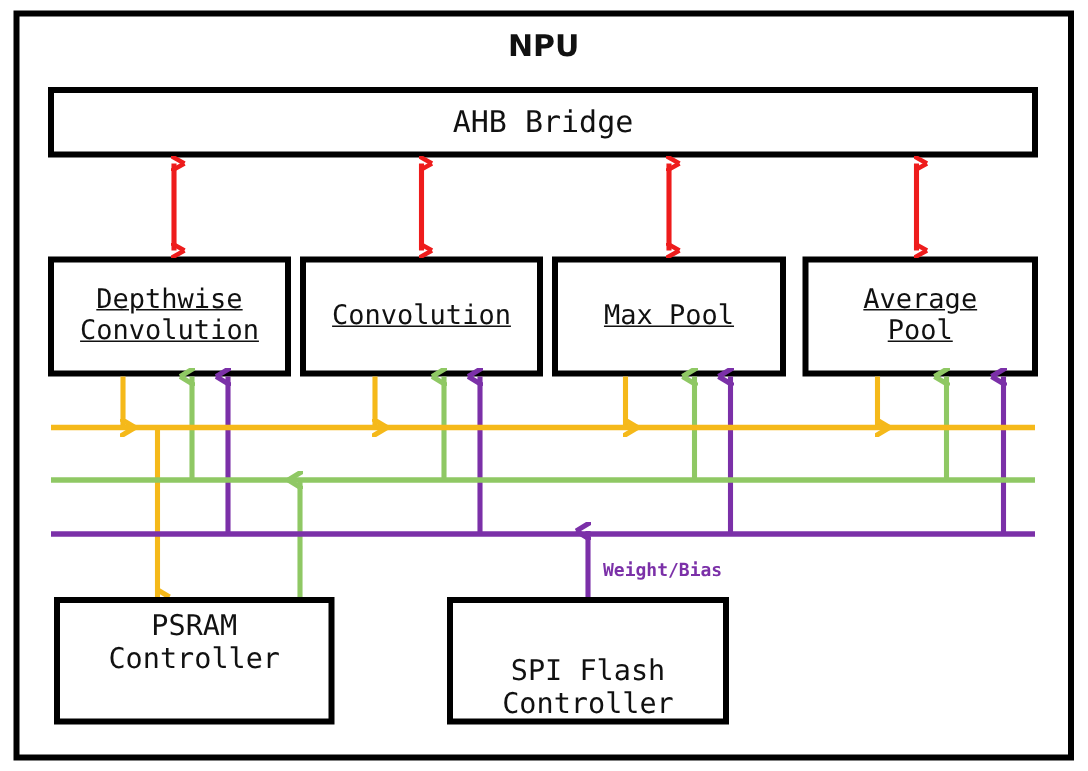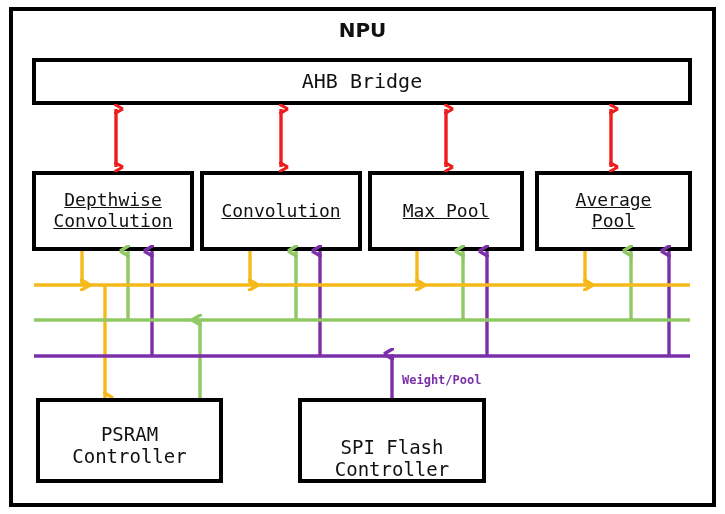--- a/index.html
+++ b/index.html
@@ -103,20 +103,20 @@
 
   <div class="boxlabel bridge-label" style="left:34px;top:60px;width:656px;height:43px;">AHB Bridge</div>
 
   <div class="boxlabel unit-label" style="left:34px;top:173px;width:158px;height:76px;">Depthwise
 Convolution</div>
   <div class="boxlabel unit-label" style="left:202px;top:173px;width:158px;height:76px;">Convolution</div>
   <div class="boxlabel unit-label" style="left:537px;top:173px;width:153px;height:76px;">Average
 Pool</div>
   <div class="boxlabel unit-label" style="left:370px;top:173px;width:152px;height:76px;">Max Pool</div>
 
-  <div class="boxlabel ctrl-label" style="left:38px;top:405px;width:183px;height:81px;">PSRAM
+  <div class="boxlabel ctrl-label" style="left:38px;top:388px;width:183px;height:81px;">PSRAM
 Controller</div>
   <div class="boxlabel ctrl-label" style="left:300px;top:418px;width:184px;height:81px;">SPI Flash
 Controller</div>
 
-  <div class="bus-note" style="left:402px;top:373px;">Weight/Pool</div>
+  <div class="bus-note" style="left:402px;top:373px;">Weight/Bias</div>
 
 </div>
 
 </body></html>

